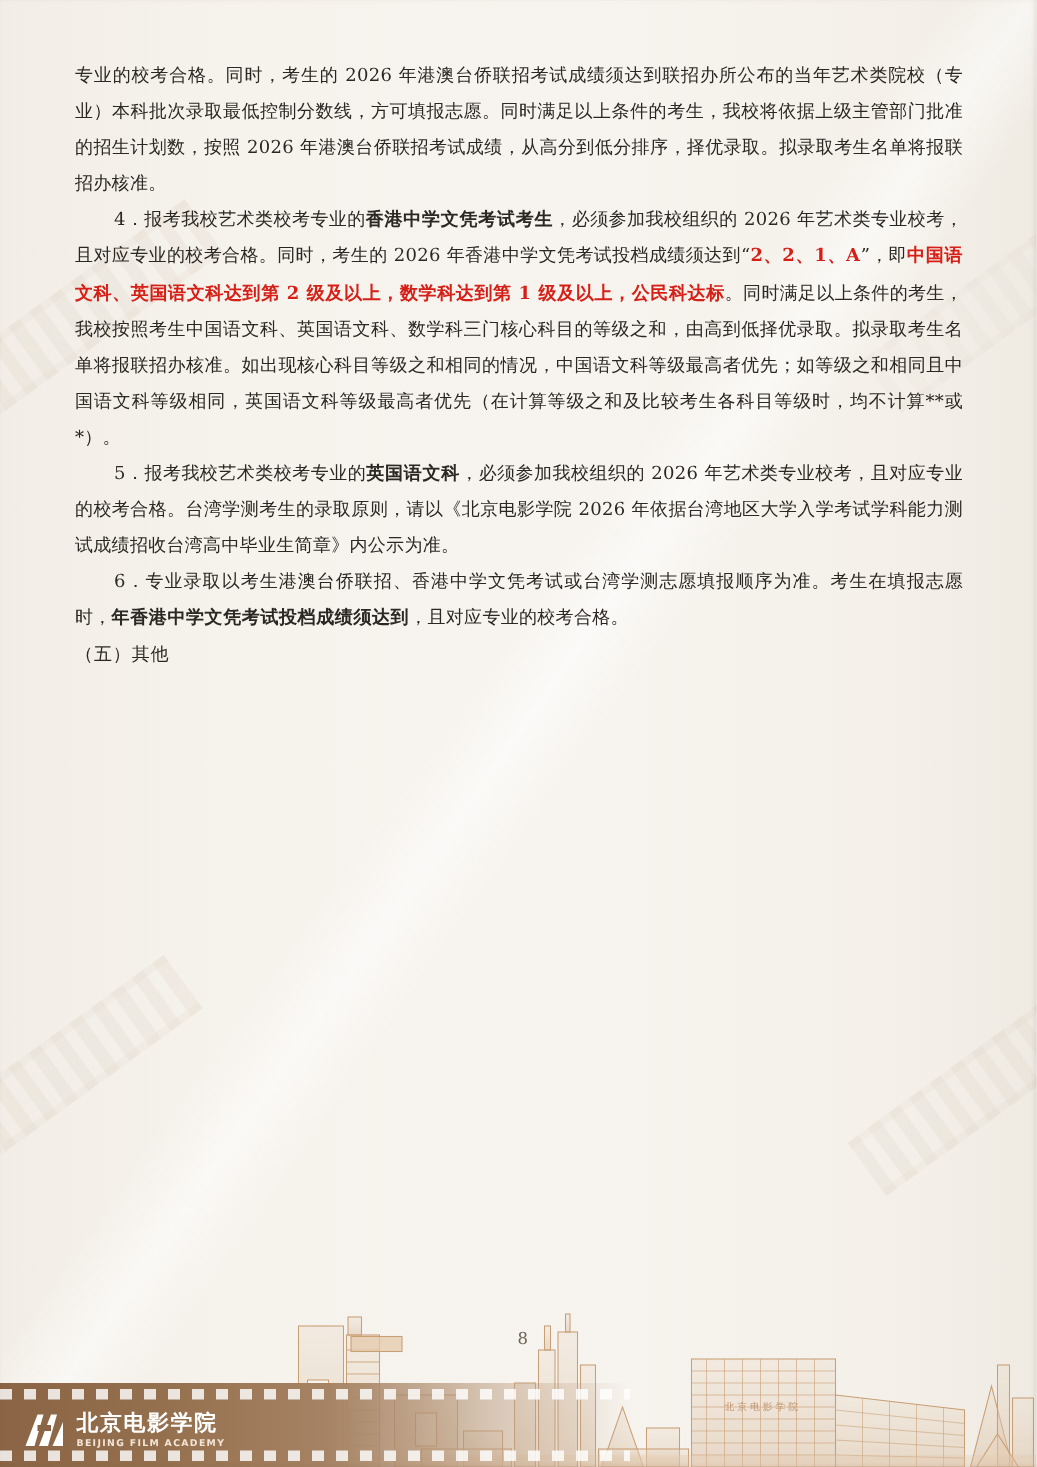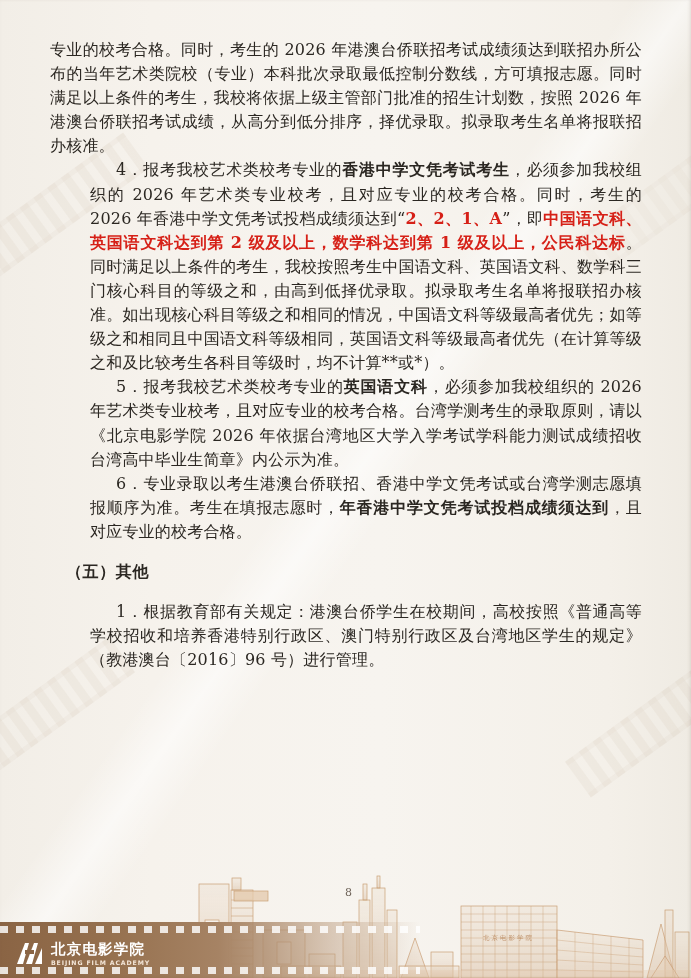--- a/index.html
+++ b/index.html
@@ -52,35 +52,35 @@
   #wm-left2  { left: -86px;  top: 700px;  transform: rotate(-36deg); }
   #wm-right  { left: 556px;  top: 690px;  transform: rotate(-36deg); }
   #wm-right2 { left: 566px;  top: 168px;  transform: rotate(-36deg); opacity:.28; }
 
   
   #content {
     position: absolute;
     left: 50px;
     top: 38px;
     width: 592px;
-    font-size: 16px;
+    font-size: 12px;
     line-height: 24.1px;
     color: #2b2722;
     text-align: justify;
     text-justify: inter-ideograph;
     letter-spacing: .2px;
   }
   .para {
     margin: 0;
     text-indent: 0;
   }
-  .para.indent { text-indent: 26px; margin-left: 40px; }
+  .para.indent { text-indent: 26px; }
   .heading {
-    margin: 16px;
-    font-weight: bold;
+    margin: 0;
+    font-weight: normal;
     letter-spacing: .6px;
   }
   .b    { font-weight: bold; letter-spacing: .4px; }
   .redb { color: #d62017; font-weight: bold; letter-spacing: .4px; }
 
   
   #footer {
     position: absolute;
     left: 0;
     right: 0;
@@ -168,21 +168,20 @@
     <p class="para"><span>专业的校考合格。同时，考生的 2026 年港澳台侨联招考试成绩须达到联招办所公布的当年艺术类院校（专业）本科批次录取最低控制分数线，方可填报志愿。同时满足以上条件的考生，我校将依据上级主管部门批准的招生计划数，按照 2026 年港澳台侨联招考试成绩，从高分到低分排序，择优录取。拟录取考生名单将报联招办核准。</span></p>
 
     <p class="para indent"><span>4．</span><span>报考我校艺术类校考专业的</span><span class="b">香港中学文凭考试考生</span><span>，必须参加我校组织的 2026 年艺术类专业校考，且对应专业的校考合格。同时，考生的 2026 年香港中学文凭考试投档成绩须达到“</span><span class="redb">2、2、1、A</span><span>”，即</span><span class="redb">中国语文科、英国语文科达到第 2 级及以上，数学科达到第 1 级及以上，公民科达标</span><span>。同时满足以上条件的考生，我校按照考生中国语文科、英国语文科、数学科三门核心科目的等级之和，由高到低择优录取。拟录取考生名单将报联招办核准。如出现核心科目等级之和相同的情况，中国语文科等级最高者优先；如等级之和相同且中国语文科等级相同，英国语文科等级最高者优先（在计算等级之和及比较考生各科目等级时，均不计算**或*）。</span></p>
 
     <p class="para indent"><span>5．</span><span>报考我校艺术类校考专业的</span><span class="b">英国语文科</span><span>，必须参加我校组织的 2026 年艺术类专业校考，且对应专业的校考合格。台湾学测考生的录取原则，请以《北京电影学院 2026 年依据台湾地区大学入学考试学科能力测试成绩招收台湾高中毕业生简章》内公示为准。</span></p>
 
     <p class="para indent"><span>6．</span><span>专业录取以考生港澳台侨联招、香港中学文凭考试或台湾学测志愿填报顺序为准。考生在填报志愿时，</span><span class="b">年香港中学文凭考试投档成绩须达到</span><span>，且对应专业的校考合格。</span></p>
 
     <p class="heading">（五）其他</p>
 
-    <p class="para indent"><span>1．</span><span>根据教育部有关规定：港澳台侨学生在校期间，高校按照《普通高等学校招收和培养香港特别行政区、澳门特别行政区及台湾地区学生的规定》（教港澳台〔2016〕96 号）进行管理。</span></p>
 
 
   </div>
 
   <div id="footer">
 
     <svg id="skyline" viewBox="0 0 560 108" preserveAspectRatio="none">
       <defs>
         <linearGradient id="skyFill" x1="0" y1="0" x2="0" y2="1">
           <stop offset="0%" stop-color="#e8d6c2" stop-opacity=".30"></stop>

